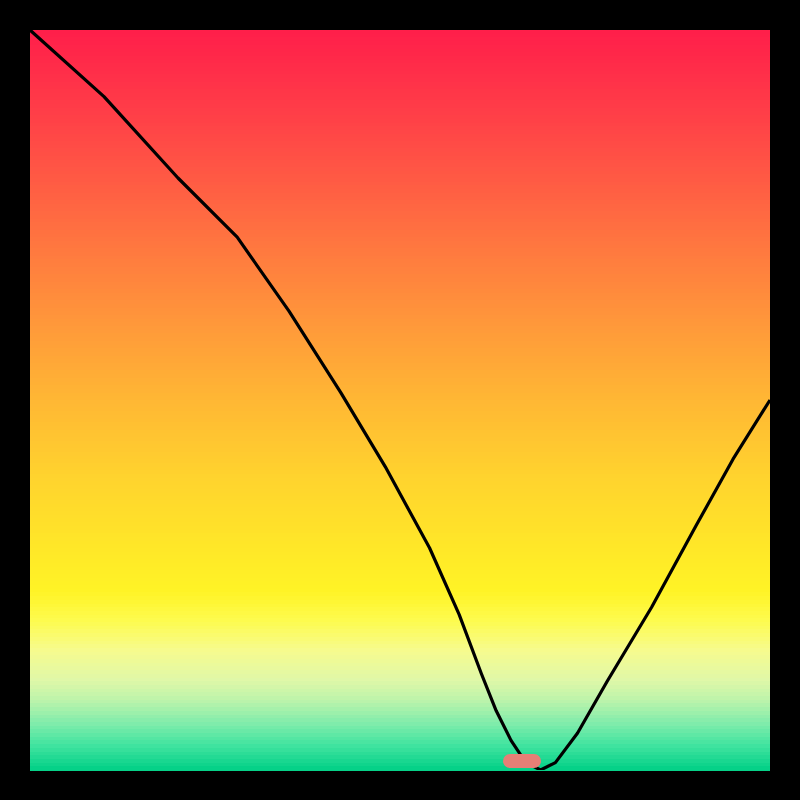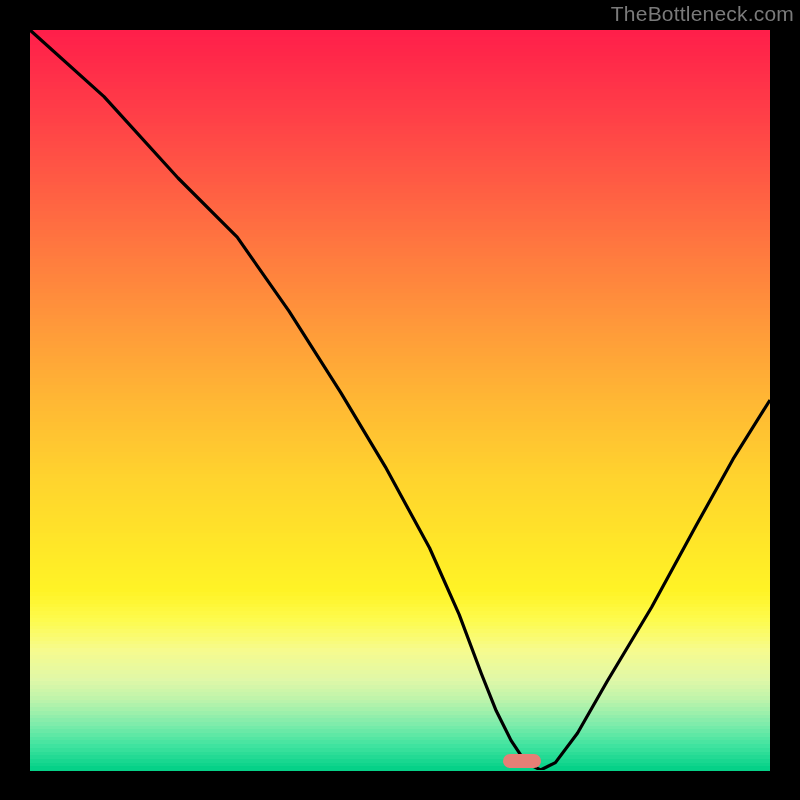--- a/index.html
+++ b/index.html
@@ -56,21 +56,20 @@
     stroke: #000;
     stroke-width: 3.2;
     stroke-linejoin: round;
     stroke-linecap: butt;
   }
 </style>
 </head>
 <body>
 
 <div class="outer">
-  <div class="watermark">TheBottleneck.com</div>
 
   <div class="plot">
       <div class="band" style="top: 0px; height: 4.7px; background: rgb(255, 31, 74);"></div>
       <div class="band" style="top: 3.7px; height: 4.7px; background: rgb(255, 32, 74);"></div>
       <div class="band" style="top: 7.4px; height: 4.7px; background: rgb(255, 34, 74);"></div>
       <div class="band" style="top: 11.1px; height: 4.7px; background: rgb(255, 35, 74);"></div>
       <div class="band" style="top: 14.8px; height: 4.7px; background: rgb(255, 37, 74);"></div>
       <div class="band" style="top: 18.5px; height: 4.7px; background: rgb(255, 38, 73);"></div>
       <div class="band" style="top: 22.2px; height: 4.7px; background: rgb(255, 39, 73);"></div>
       <div class="band" style="top: 25.9px; height: 4.7px; background: rgb(255, 41, 73);"></div>

